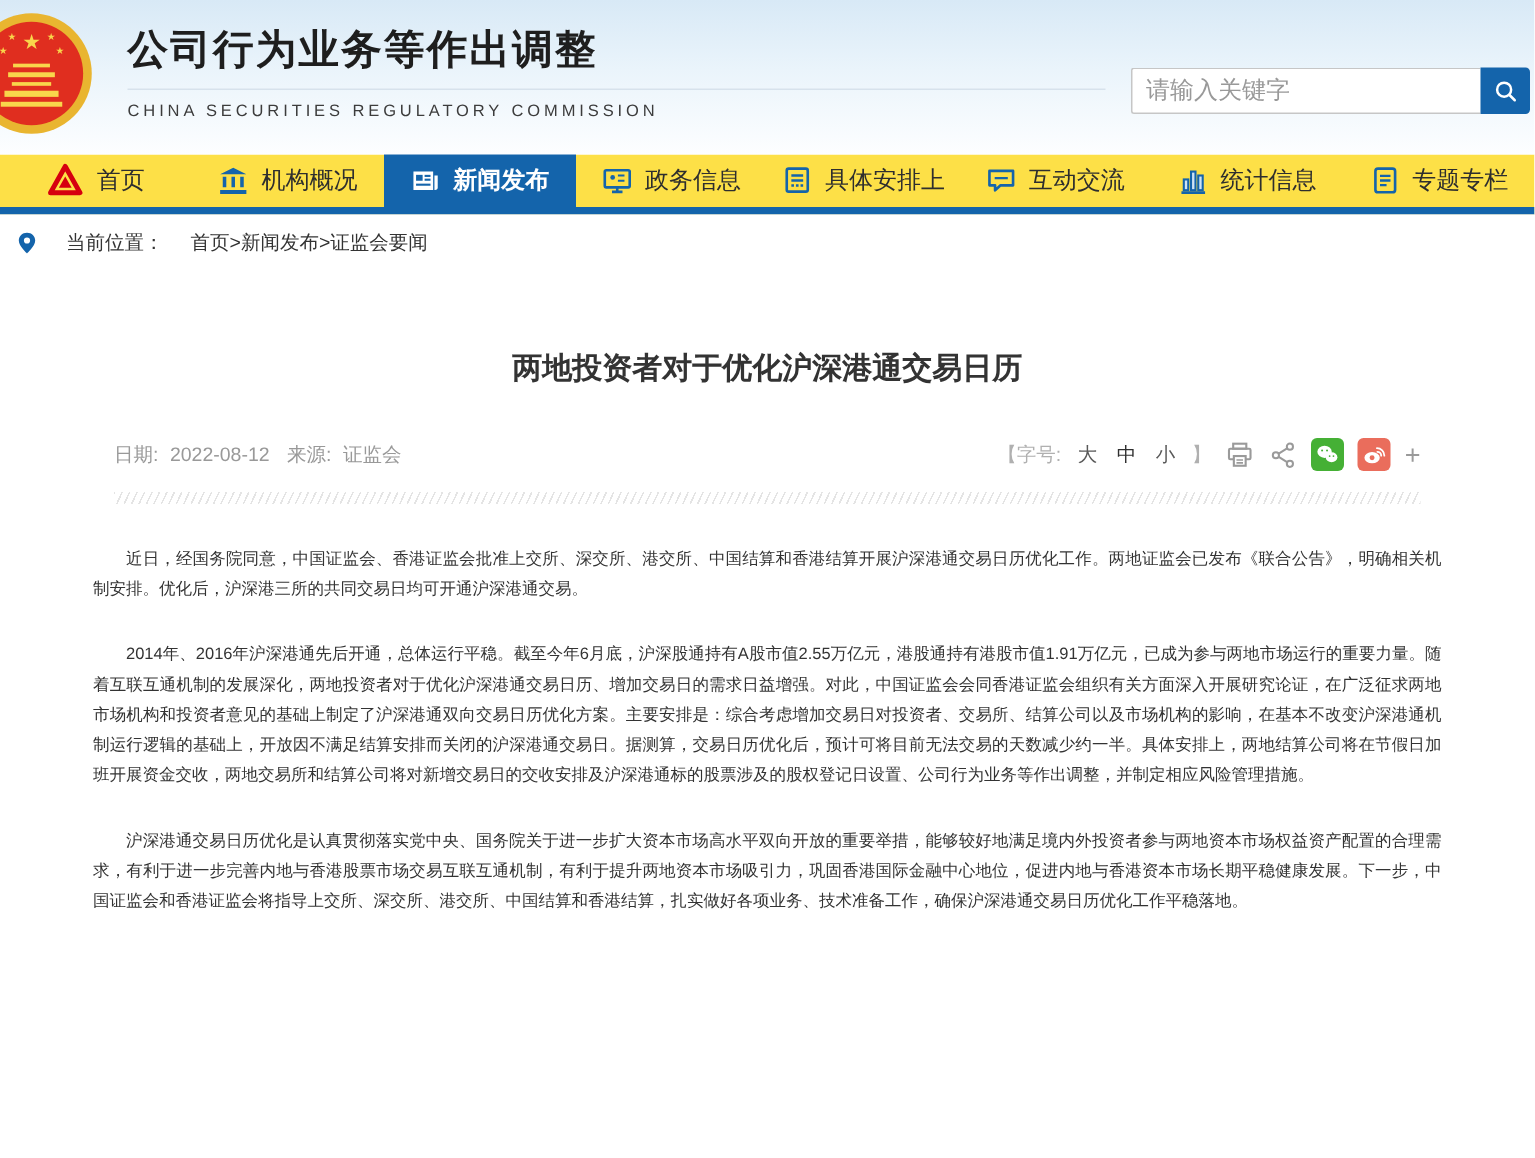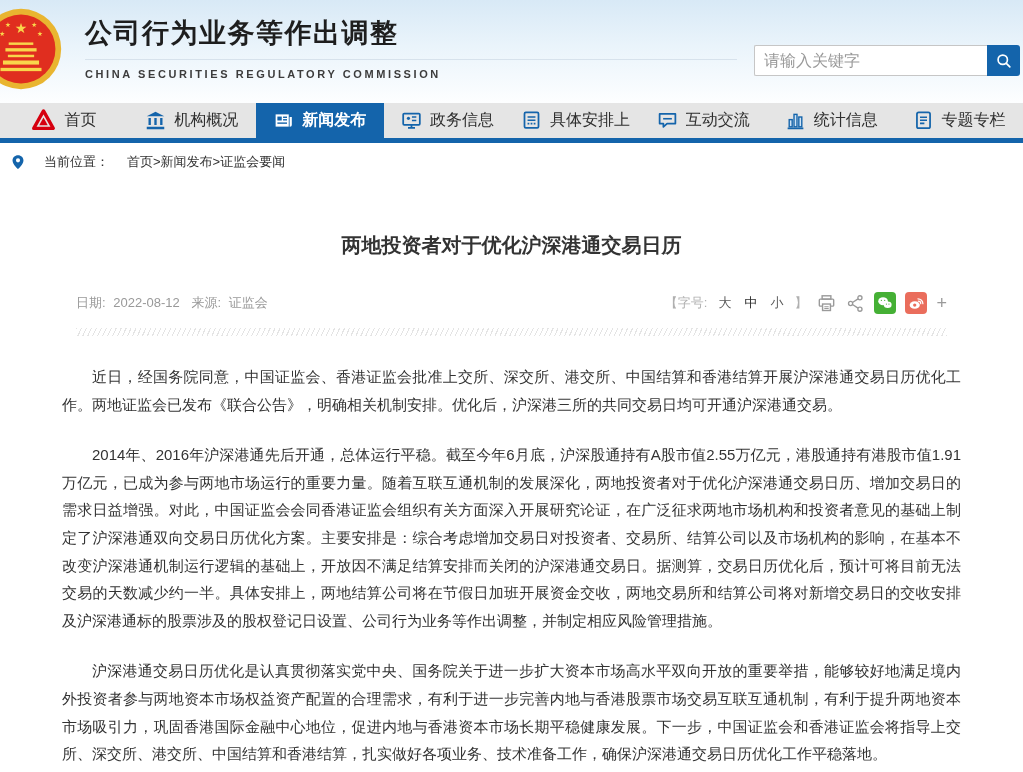--- a/index.html
+++ b/index.html
@@ -6,30 +6,30 @@
   html,body { width:1023px; height:772px; overflow:hidden; background:#fff;
     font-family:"Liberation Sans","DejaVu Sans",sans-serif; }
 
   
   .header { position:relative; height:103px;
     background:linear-gradient(180deg,#d8e9f6 0%,#eaf4fb 45%,#fdfeff 100%); }
   .emblem { position:absolute; left:-20px; top:8px; width:82px; height:82px; }
   .site-titles { position:absolute; left:85px; top:15px; width:652px; }
   .site-title-cn { font-size:27px; font-weight:bold; color:#1e1e1e; letter-spacing:1.5px;
     padding-bottom:8px; border-bottom:1px solid #d7e2ec; }
-  .site-title-en { font-size:11px; font-weight:bold; color:#3c3c3c; letter-spacing:2.6px; padding-top:8px; }
+  .site-title-en { font-size:11px; font-weight:normal; color:#3c3c3c; letter-spacing:2.6px; padding-top:8px; }
   .search-box { position:absolute; right:3px; top:45px; width:266px; height:31px; display:flex; }
   .search-box input { flex:1; border:1px solid #c6c6c6; border-right:none; padding:0 9px;
     font-size:16px; color:#ec4899; outline:none; border-radius:2px 0 0 2px; }
   .search-box input::placeholder { color:#999; }
   .search-btn { width:33px; height:31px; background:#1464ab; border:none; border-radius:0 3px 3px 0;
     cursor:pointer; display:flex; align-items:center; justify-content:center; }
 
   
-  .nav { display:flex; height:40px; background:#e5e5e5; border-bottom:5px solid #1464ab; }
+  .nav { display:flex; height:40px; background:#fde047; border-bottom:5px solid #1464ab; }
   .nav-item { flex:1; display:flex; align-items:center; justify-content:center; gap:8px;
     font-size:16px; color:#2e2e2e; cursor:pointer; white-space:nowrap; }
   .nav-item .nav-ic { display:flex; align-items:center; }
   .nav-item.active { background:#1464ab; color:#fff; margin-top:-5px; padding-top:5px; font-weight:bold; }
 
   
   .breadcrumb { height:37px; display:flex; align-items:center; gap:18px; padding-left:10px;
     font-size:13px; color:#333; background:#fff; }
   .breadcrumb .crumb-path { cursor:pointer; }
 
@@ -45,21 +45,21 @@
   .size-opt.current { color:#2f2f2f; }
   .tool-ic { display:flex; align-items:center; cursor:pointer; }
   .app-ic { width:22px; height:22px; border-radius:4px; display:flex; align-items:center;
     justify-content:center; cursor:pointer; }
   .app-ic.wechat { background:#45b035; }
   .app-ic.weibo { background:#ea6d5c; }
   .more-share { font-size:18px; color:#9a9a9a; cursor:pointer; line-height:1; }
   .divider { height:8px; margin:14px 14px 0;
     background:repeating-linear-gradient(115deg,#e4e4e4 0,#e4e4e4 1px,transparent 1px,transparent 4.5px); }
   .body-text { margin-top:27px; }
-  .body-text p { font-size:15px; line-height:1.84; color:#333; text-align:justify;
+  .body-text p { font-size:11px; line-height:1.84; color:#333; text-align:justify;
     text-indent:2em; margin-bottom:23px; }
 </style>
 </head>
 <body>
 
 <div class="header">
   <div class="emblem">
     <svg viewBox="0 0 100 100" width="82" height="82">
       <circle cx="50" cy="50" r="49" fill="#e9b530"></circle>
       <circle cx="50" cy="50" r="42" fill="#e02e1f"></circle>

